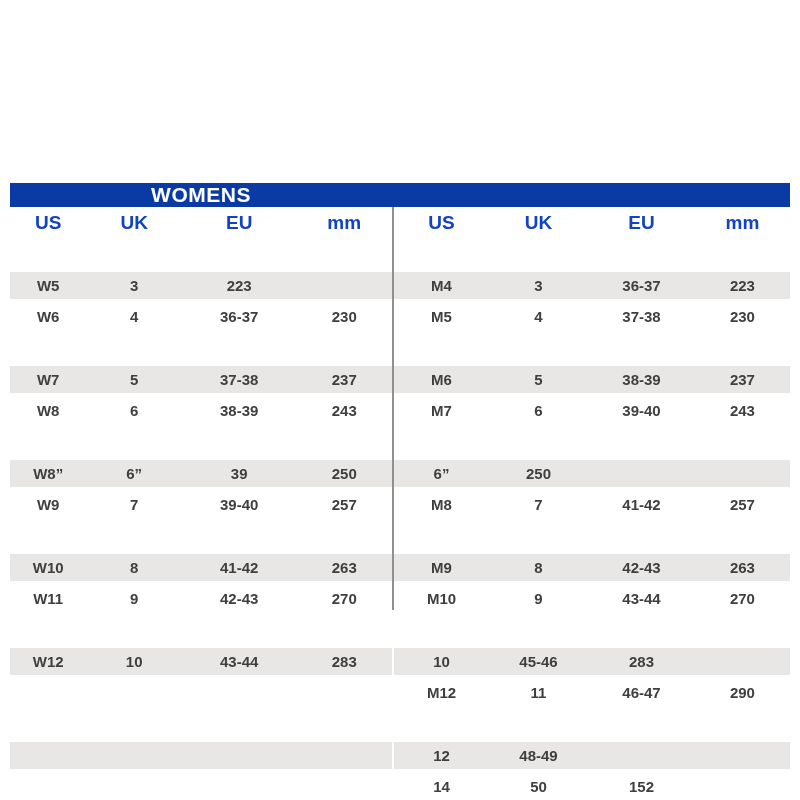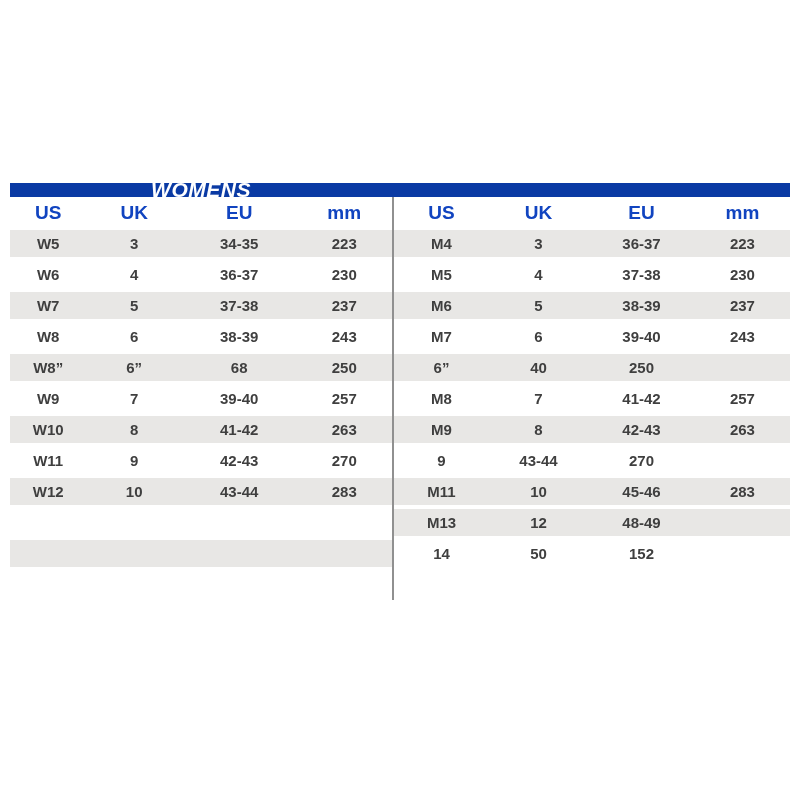--- a/index.html
+++ b/index.html
@@ -10,23 +10,22 @@
       overflow: hidden;
     }
     .chart {
       position: absolute;
       left: 10px; top: 183px;
       width: 780px;
     }
     
     .banner {
       display: flex;
-      height: 14px;
+      height: 24px;
       background: var(--banner_blue, #0a3aa4);
-      font-style: italic;
     }
     .banner-half {
       display: flex; align-items: center; justify-content: center;
       color: var(--banner_text, #ffffff);
       font-size: 21px; font-weight: 700; letter-spacing: 0.5px;
     }
     .banner-half.w { width: 382px; }
     .banner-gap { width: 2px; }
     .banner-half.m { width: 396px; }
 
@@ -51,20 +50,21 @@
       font-size: 19px; font-weight: 700;
     }
     .row .cell {
       color: var(--data_text, #3f3f3f);
       font-size: 15px; font-weight: 700;
     }
     .row.gray {
       background: var(--row_gray, #e8e7e5);
       border-top: 2px solid #ffffff;
       border-bottom: 2px solid #ffffff;
+      margin-top: 32px;
     }
     .cell {
       display: flex; align-items: center; justify-content: center;
       white-space: nowrap;
     }
     .womens .cell:nth-child(1) { width: 20%; }
     .womens .cell:nth-child(2) { width: 25%; }
     .womens .cell:nth-child(3) { width: 30%; }
     .womens .cell:nth-child(4) { width: 25%; }
     .mens .cell:nth-child(1) { width: 24%; }
@@ -84,21 +84,20 @@
     <div class="pane womens">
         <div class="hrow">
           <span class="cell">US</span>
           <span class="cell">UK</span>
           <span class="cell">EU</span>
           <span class="cell">mm</span>
         </div>
         <div class="row gray">
           <span class="cell">W5</span>
           <span class="cell">3</span>
-          <span class="cell">34-35</span>
           <span class="cell">223</span>
         </div>
         <div class="row">
           <span class="cell">W6</span>
           <span class="cell">4</span>
           <span class="cell">36-37</span>
           <span class="cell">230</span>
         </div>
         <div class="row gray">
           <span class="cell">W7</span>
@@ -108,21 +107,21 @@
         </div>
         <div class="row">
           <span class="cell">W8</span>
           <span class="cell">6</span>
           <span class="cell">38-39</span>
           <span class="cell">243</span>
         </div>
         <div class="row gray">
           <span class="cell">W8”</span>
           <span class="cell">6”</span>
-          <span class="cell">68</span>
+          <span class="cell">39</span>
           <span class="cell">250</span>
         </div>
         <div class="row">
           <span class="cell">W9</span>
           <span class="cell">7</span>
           <span class="cell">39-40</span>
           <span class="cell">257</span>
         </div>
         <div class="row gray">
           <span class="cell">W10</span>
@@ -188,48 +187,52 @@
           <span class="cell">237</span>
         </div>
         <div class="row">
           <span class="cell">M7</span>
           <span class="cell">6</span>
           <span class="cell">39-40</span>
           <span class="cell">243</span>
         </div>
         <div class="row gray">
           <span class="cell">6”</span>
-          <span class="cell">40</span>
           <span class="cell">250</span>
         </div>
         <div class="row">
           <span class="cell">M8</span>
           <span class="cell">7</span>
           <span class="cell">41-42</span>
           <span class="cell">257</span>
         </div>
         <div class="row gray">
           <span class="cell">M9</span>
           <span class="cell">8</span>
           <span class="cell">42-43</span>
           <span class="cell">263</span>
         </div>
         <div class="row">
+          <span class="cell">M10</span>
           <span class="cell">9</span>
           <span class="cell">43-44</span>
           <span class="cell">270</span>
         </div>
         <div class="row gray">
-          <span class="cell">M11</span>
           <span class="cell">10</span>
           <span class="cell">45-46</span>
           <span class="cell">283</span>
         </div>
-        <div class="row gray">
-          <span class="cell">M13</span>
+        <div class="row">
+          <span class="cell">M12</span>
+          <span class="cell">11</span>
+          <span class="cell">46-47</span>
+          <span class="cell">290</span>
+        </div>
+        <div class="row gray">
           <span class="cell">12</span>
           <span class="cell">48-49</span>
         </div>
         <div class="row">
           <span class="cell">14</span>
           <span class="cell">50</span>
           <span class="cell">152</span>
         </div>
       </div>
   </div>

